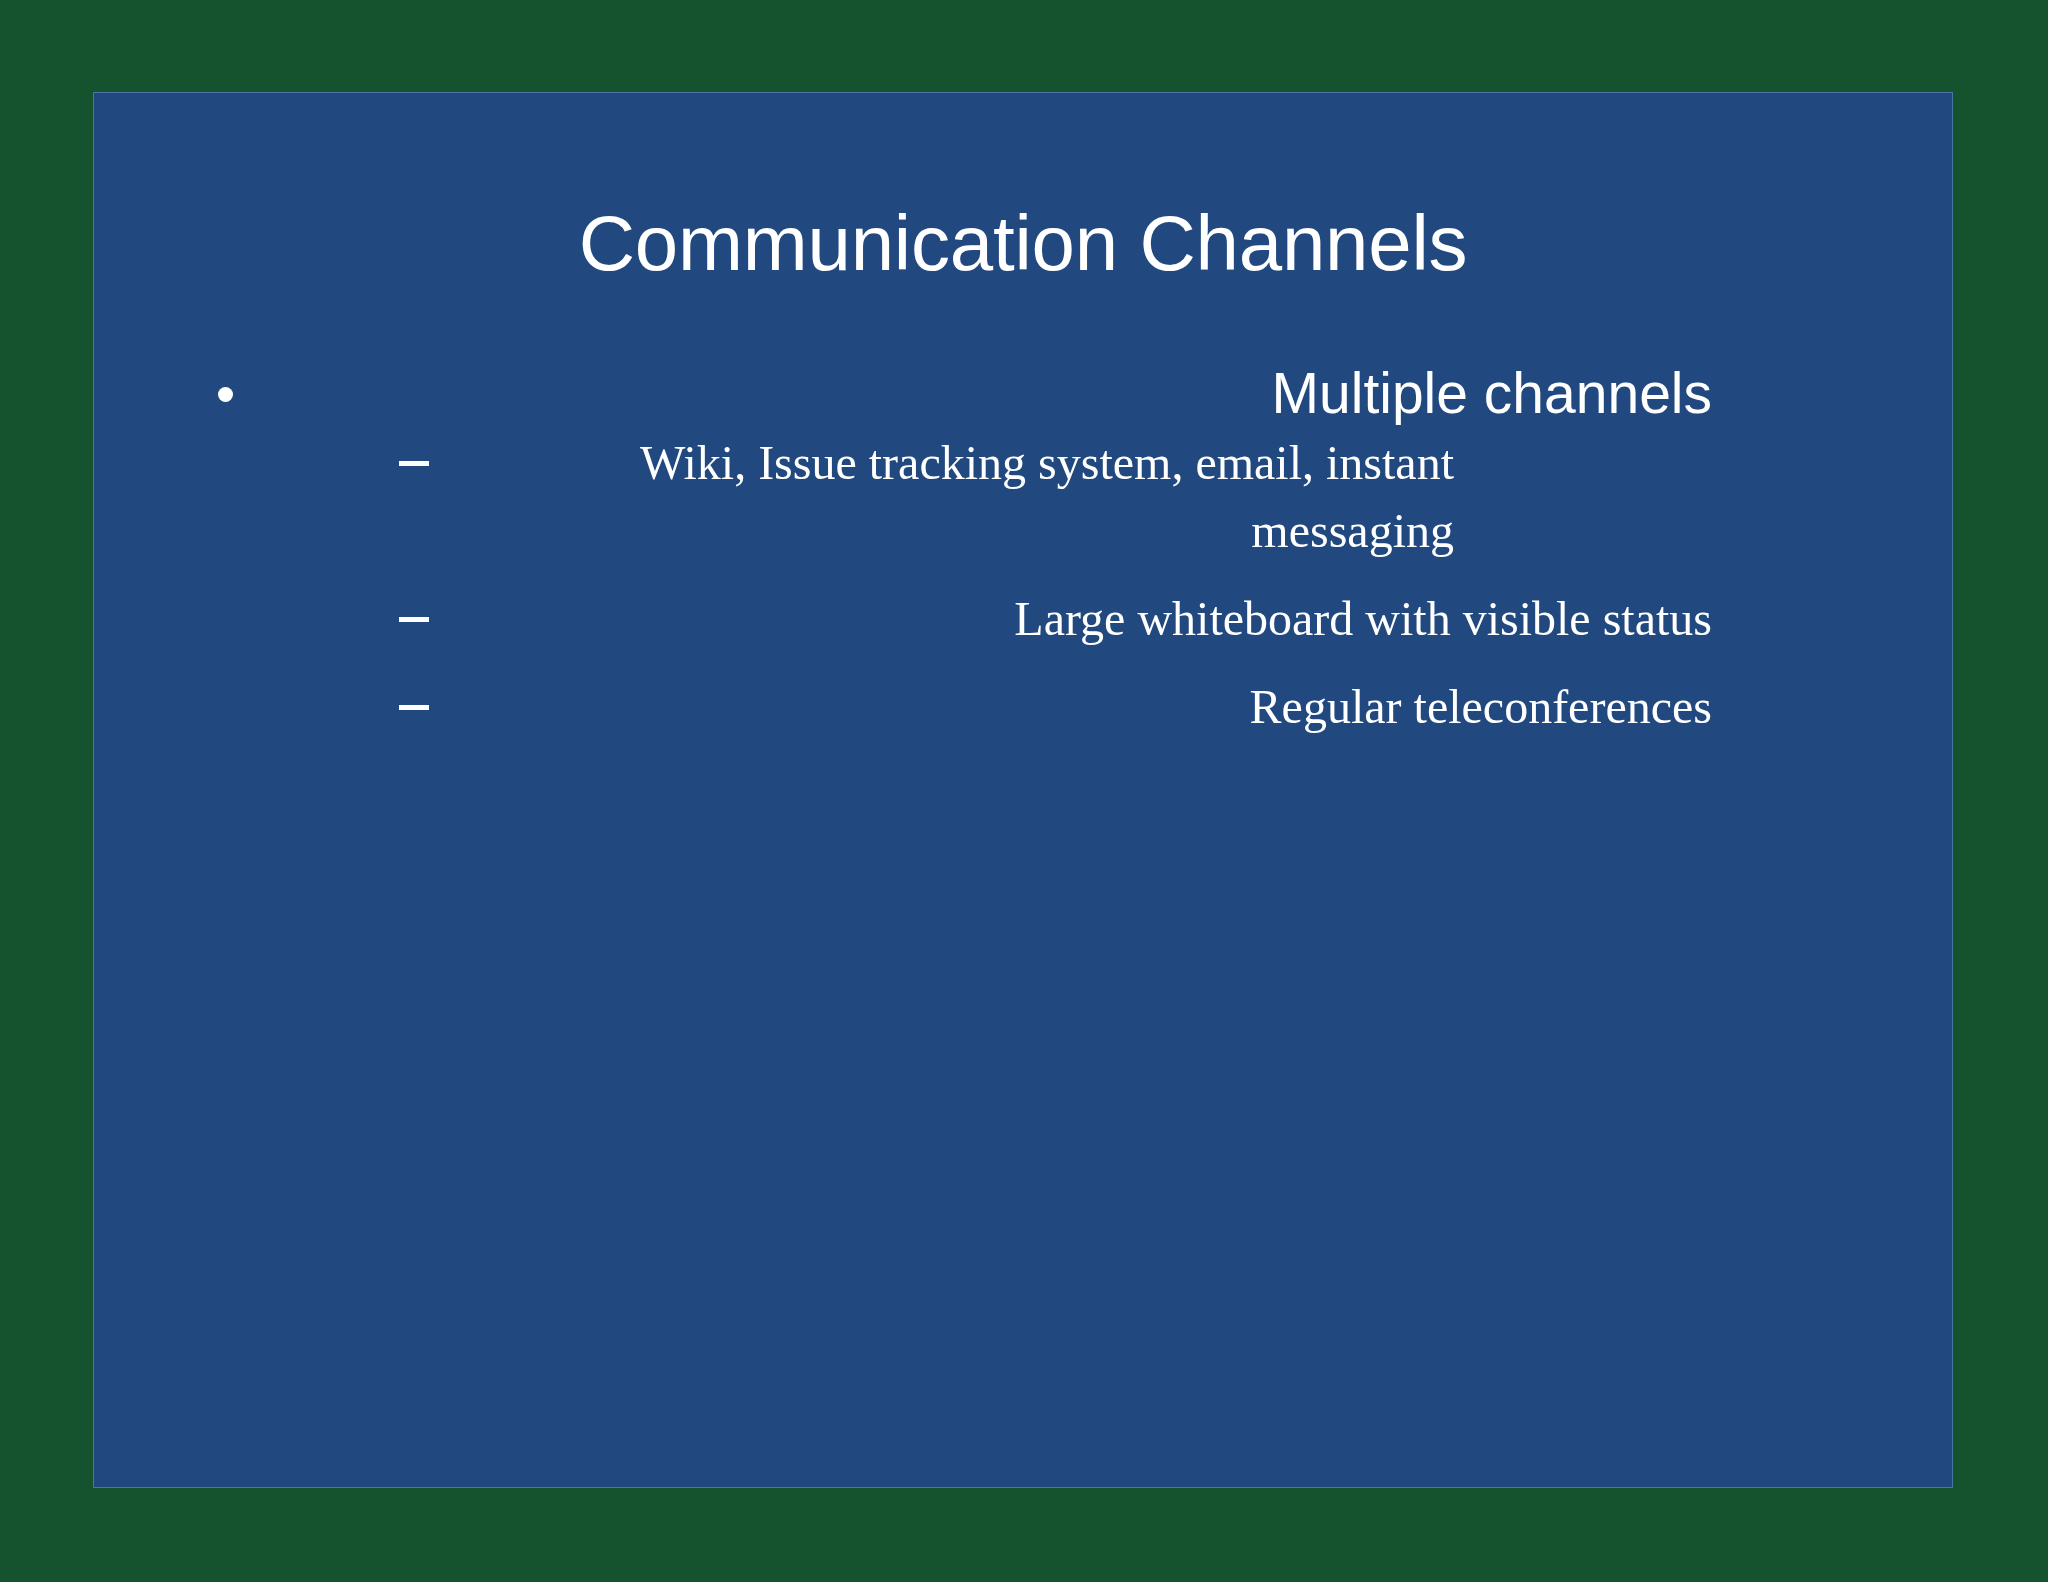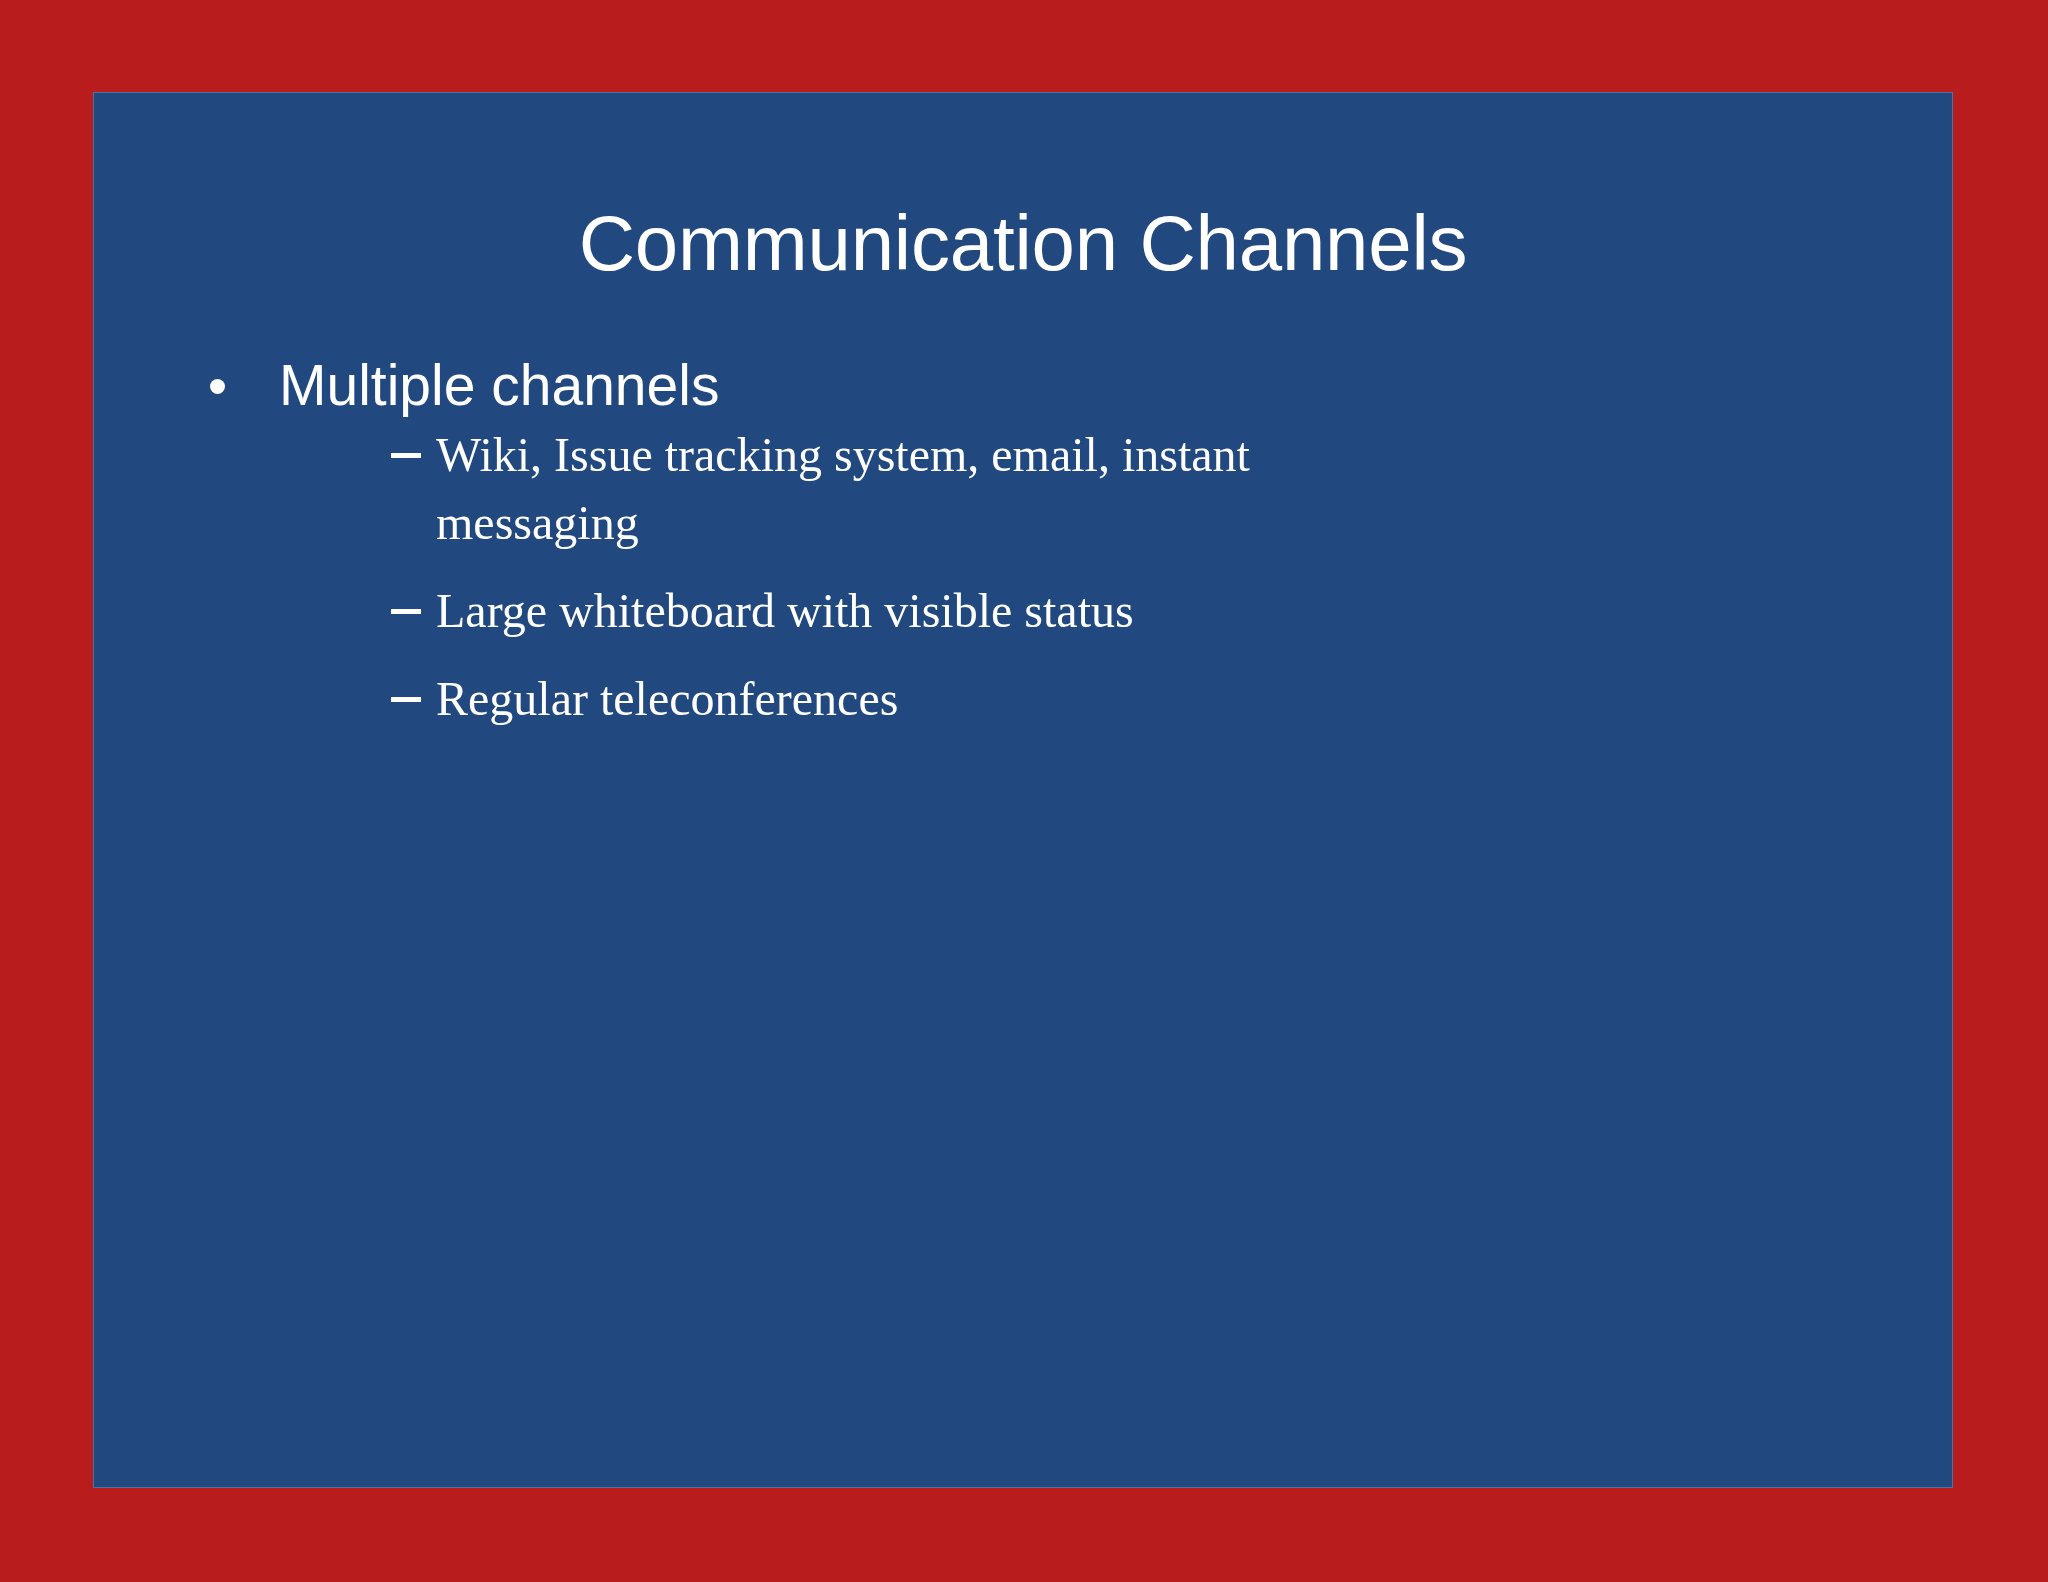--- a/index.html
+++ b/index.html
@@ -11,21 +11,21 @@
     width: 2048px;
     height: 1582px;
     font-family: "Liberation Sans", sans-serif;
     overflow: hidden;
   }
 
   #page {
     position: relative;
     width: 2048px;
     height: 1582px;
-    background: #b91c1c;
+    background: #14532d;
   }
 
   
   #slide {
     position: absolute;
     left: 93px;
     top: 92px;
     width: 1860px;
     height: 1396px;
     background: #21497f;
@@ -52,22 +52,23 @@
   
   #body-content {
     position: absolute;
     left: 64px;
     top: 248px;
     width: 1570px;
   }
 
   ul.lvl1 {
     list-style: none;
-    margin: 8px;
+    margin: 16px;
     padding: 0;
+    text-align: right;
   }
 
   li.bullet-l1 {
     position: relative;
     color: #ffffff;
     font-size: 57px;
     line-height: 72px;
     padding-left: 113px;
     margin: 0 0 34px 0;
   }

